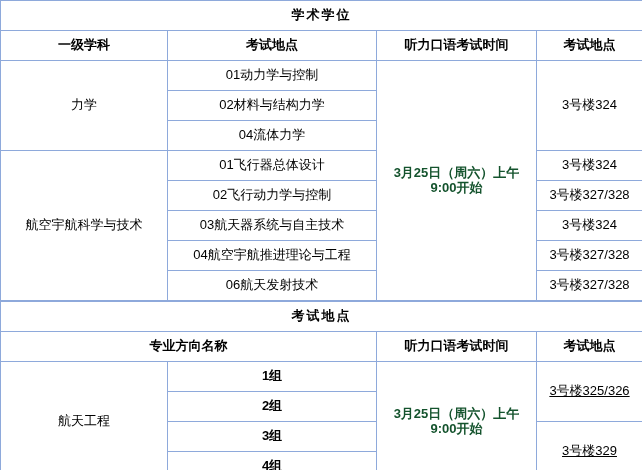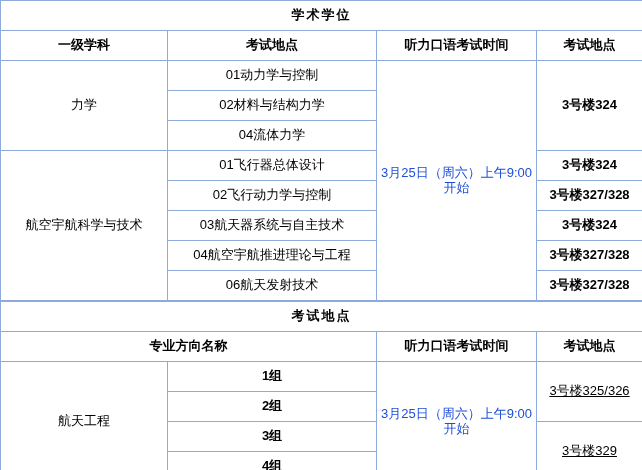--- a/index.html
+++ b/index.html
@@ -55,30 +55,29 @@
   }
   .dir {
     text-align: left;
     padding-left: 8px;
   }
   .dirc {
     text-align: center;
     font-weight: bold;
   }
   .exam {
-    color: #1d4ed8;
-    font-weight: normal;
+    color: #14532d;
+    font-weight: bold;
     font-size: 13.5px;
     line-height: 1.5;
   }
   .place {
     text-align: left;
     padding-left: 8px;
     font-size: 12.5px;
-    font-weight: bold;
   }
   .placec {
     text-align: center;
     font-size: 12.5px;
     text-decoration: underline;
   }
   .green-edge {
     border-left: 2px solid #70ad47;
   }
 </style>

